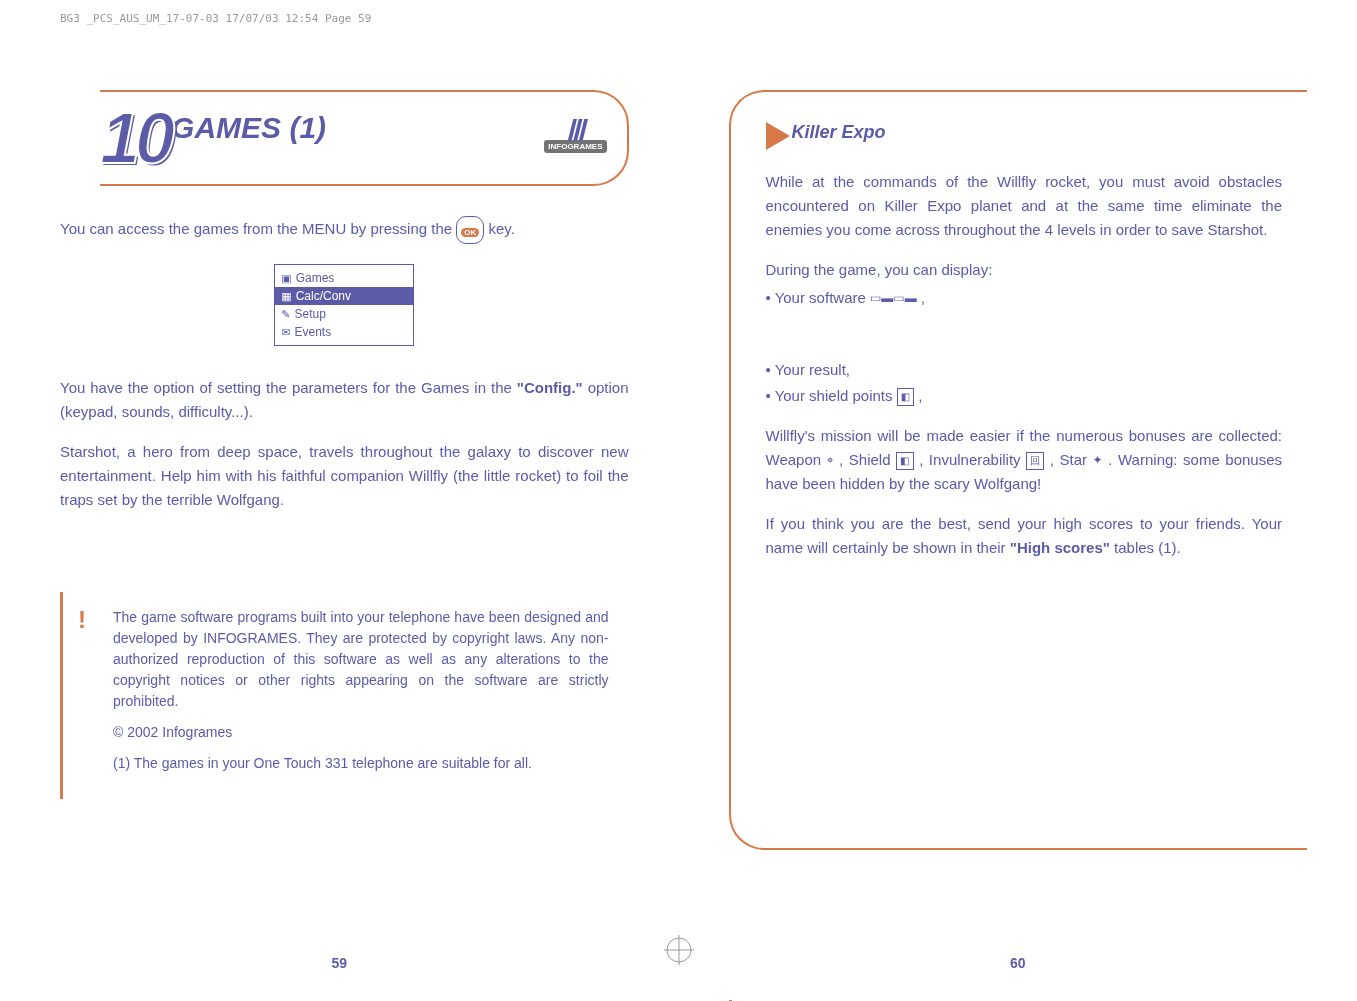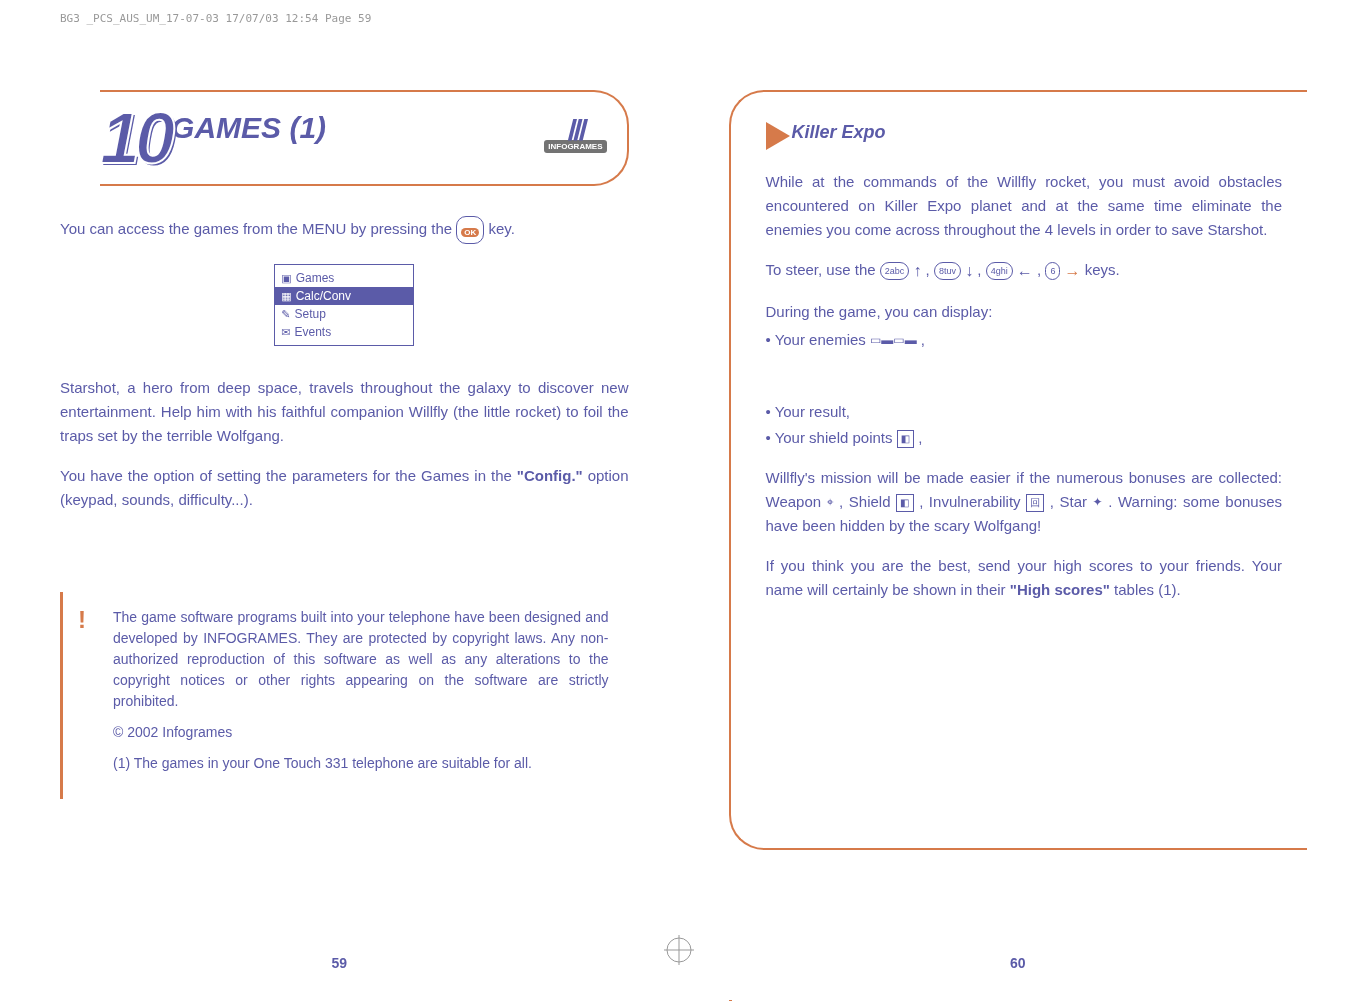--- a/index.html
+++ b/index.html
@@ -227,60 +227,52 @@
       <div class="row">
           <span class="ico">✎</span>
           <span>Setup</span>
         </div>
       <div class="row">
           <span class="ico">✉</span>
           <span>Events</span>
         </div>
     </div>
 
-    <p class="body-text">Starshot, a hero from deep space, travels throughout the galaxy to discover new entertainment.  Help him with his faithful companion Willfly (the little rocket) to foil the traps set by the terrible Wolfgang.</p>
-
     <p class="body-text">
       <span>You have the option of setting the parameters for the Games in the </span>
       <strong>"Config."</strong>
       <span> option (keypad, sounds, difficulty...).</span>
     </p>
+
+    <p class="body-text">Starshot, a hero from deep space, travels throughout the galaxy to discover new entertainment.  Help him with his faithful companion Willfly (the little rocket) to foil the traps set by the terrible Wolfgang.</p>
 
     <div class="note-box">
       <div class="bang">!</div>
       <p>The game software programs built into your telephone have been designed and developed by INFOGRAMES. They are protected by copyright laws. Any non-authorized reproduction of this software as well as any alterations to the copyright notices or other rights appearing on the software are strictly prohibited.</p>
       <p>© 2002 Infogrames</p>
       <p>(1) The games in your One Touch 331 telephone are suitable for all.</p>
     </div>
 
     <div class="page-num">59</div>
   </div>
 
   <div class="page page-right">
     <div class="right-frame">
       <div class="section-head">
         <div class="triangle"></div>
         <div class="section-title">Killer Expo</div>
       </div>
 
       <p class="body-text">While at the commands of the Willfly rocket, you must avoid obstacles encountered on Killer Expo planet and at the same time eliminate the enemies you come across throughout the 4 levels in order to save Starshot.</p>
 
-      <p class="body-text" style="text-align:left;">
-        <span>To steer, use the </span>
-        <span class="key-oval">2abc</span> <span class="arrow-ic">↑</span> ,
-        <span class="key-oval">8tuv</span> <span class="arrow-ic">↓</span> ,
-        <span class="key-oval">4ghi</span> <span class="arrow-ic">←</span> ,
-        <span class="key-oval">6</span> <span class="arrow-ic" style="color:#d67a4a;">→</span>
-        <span>keys.</span>
-      </p>
 
 
       <p class="body-text" style="text-align:left; margin-bottom:4px;">During the game, you can display:</p>
       <p class="body-text" style="text-align:left; margin-bottom:2px;">
-        <span>• Your enemies </span>
+        <span>• Your software </span>
         <span class="inline-ic">▭▬▭▬</span> ,
       </p>
       <p class="body-text" style="text-align:left; margin-bottom:2px;margin-top:48px;">• Your result,</p>
       <p class="body-text" style="text-align:left; margin-bottom:16px;">
         <span>• Your shield points </span>
         <span class="boxy">◧</span> ,
       </p>
 
       <p class="body-text">
         <span>Willfly's mission will be made easier if the numerous bonuses are collected: Weapon </span>

